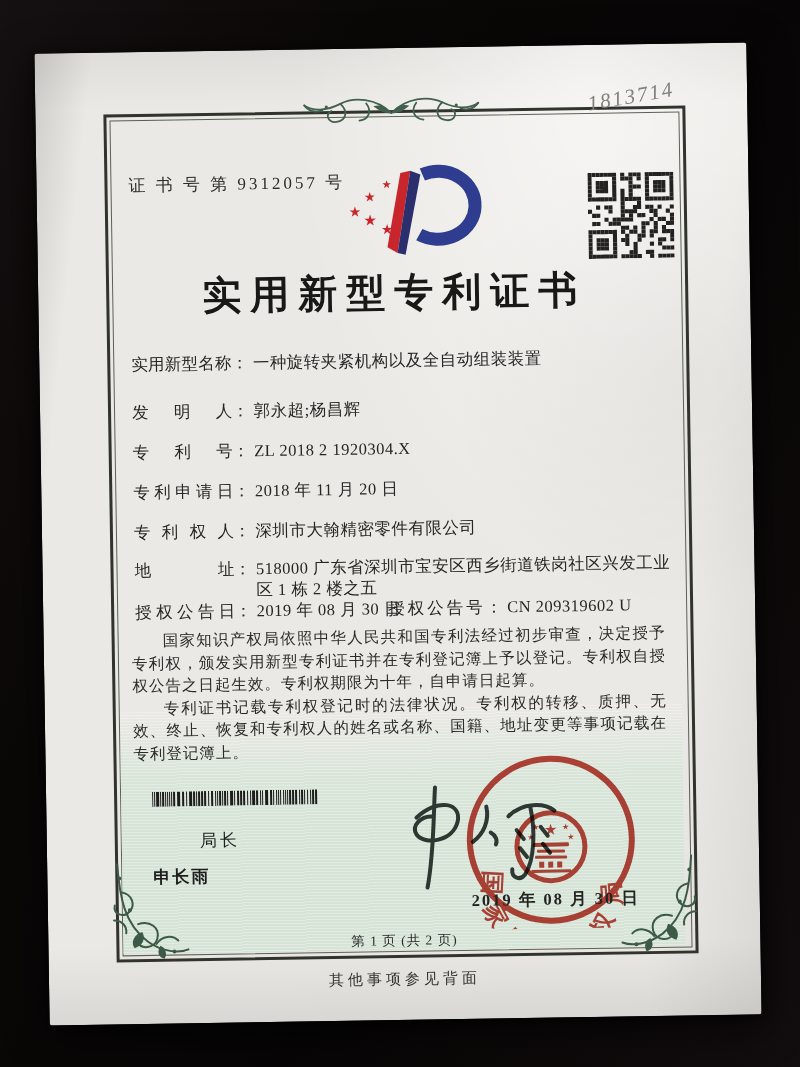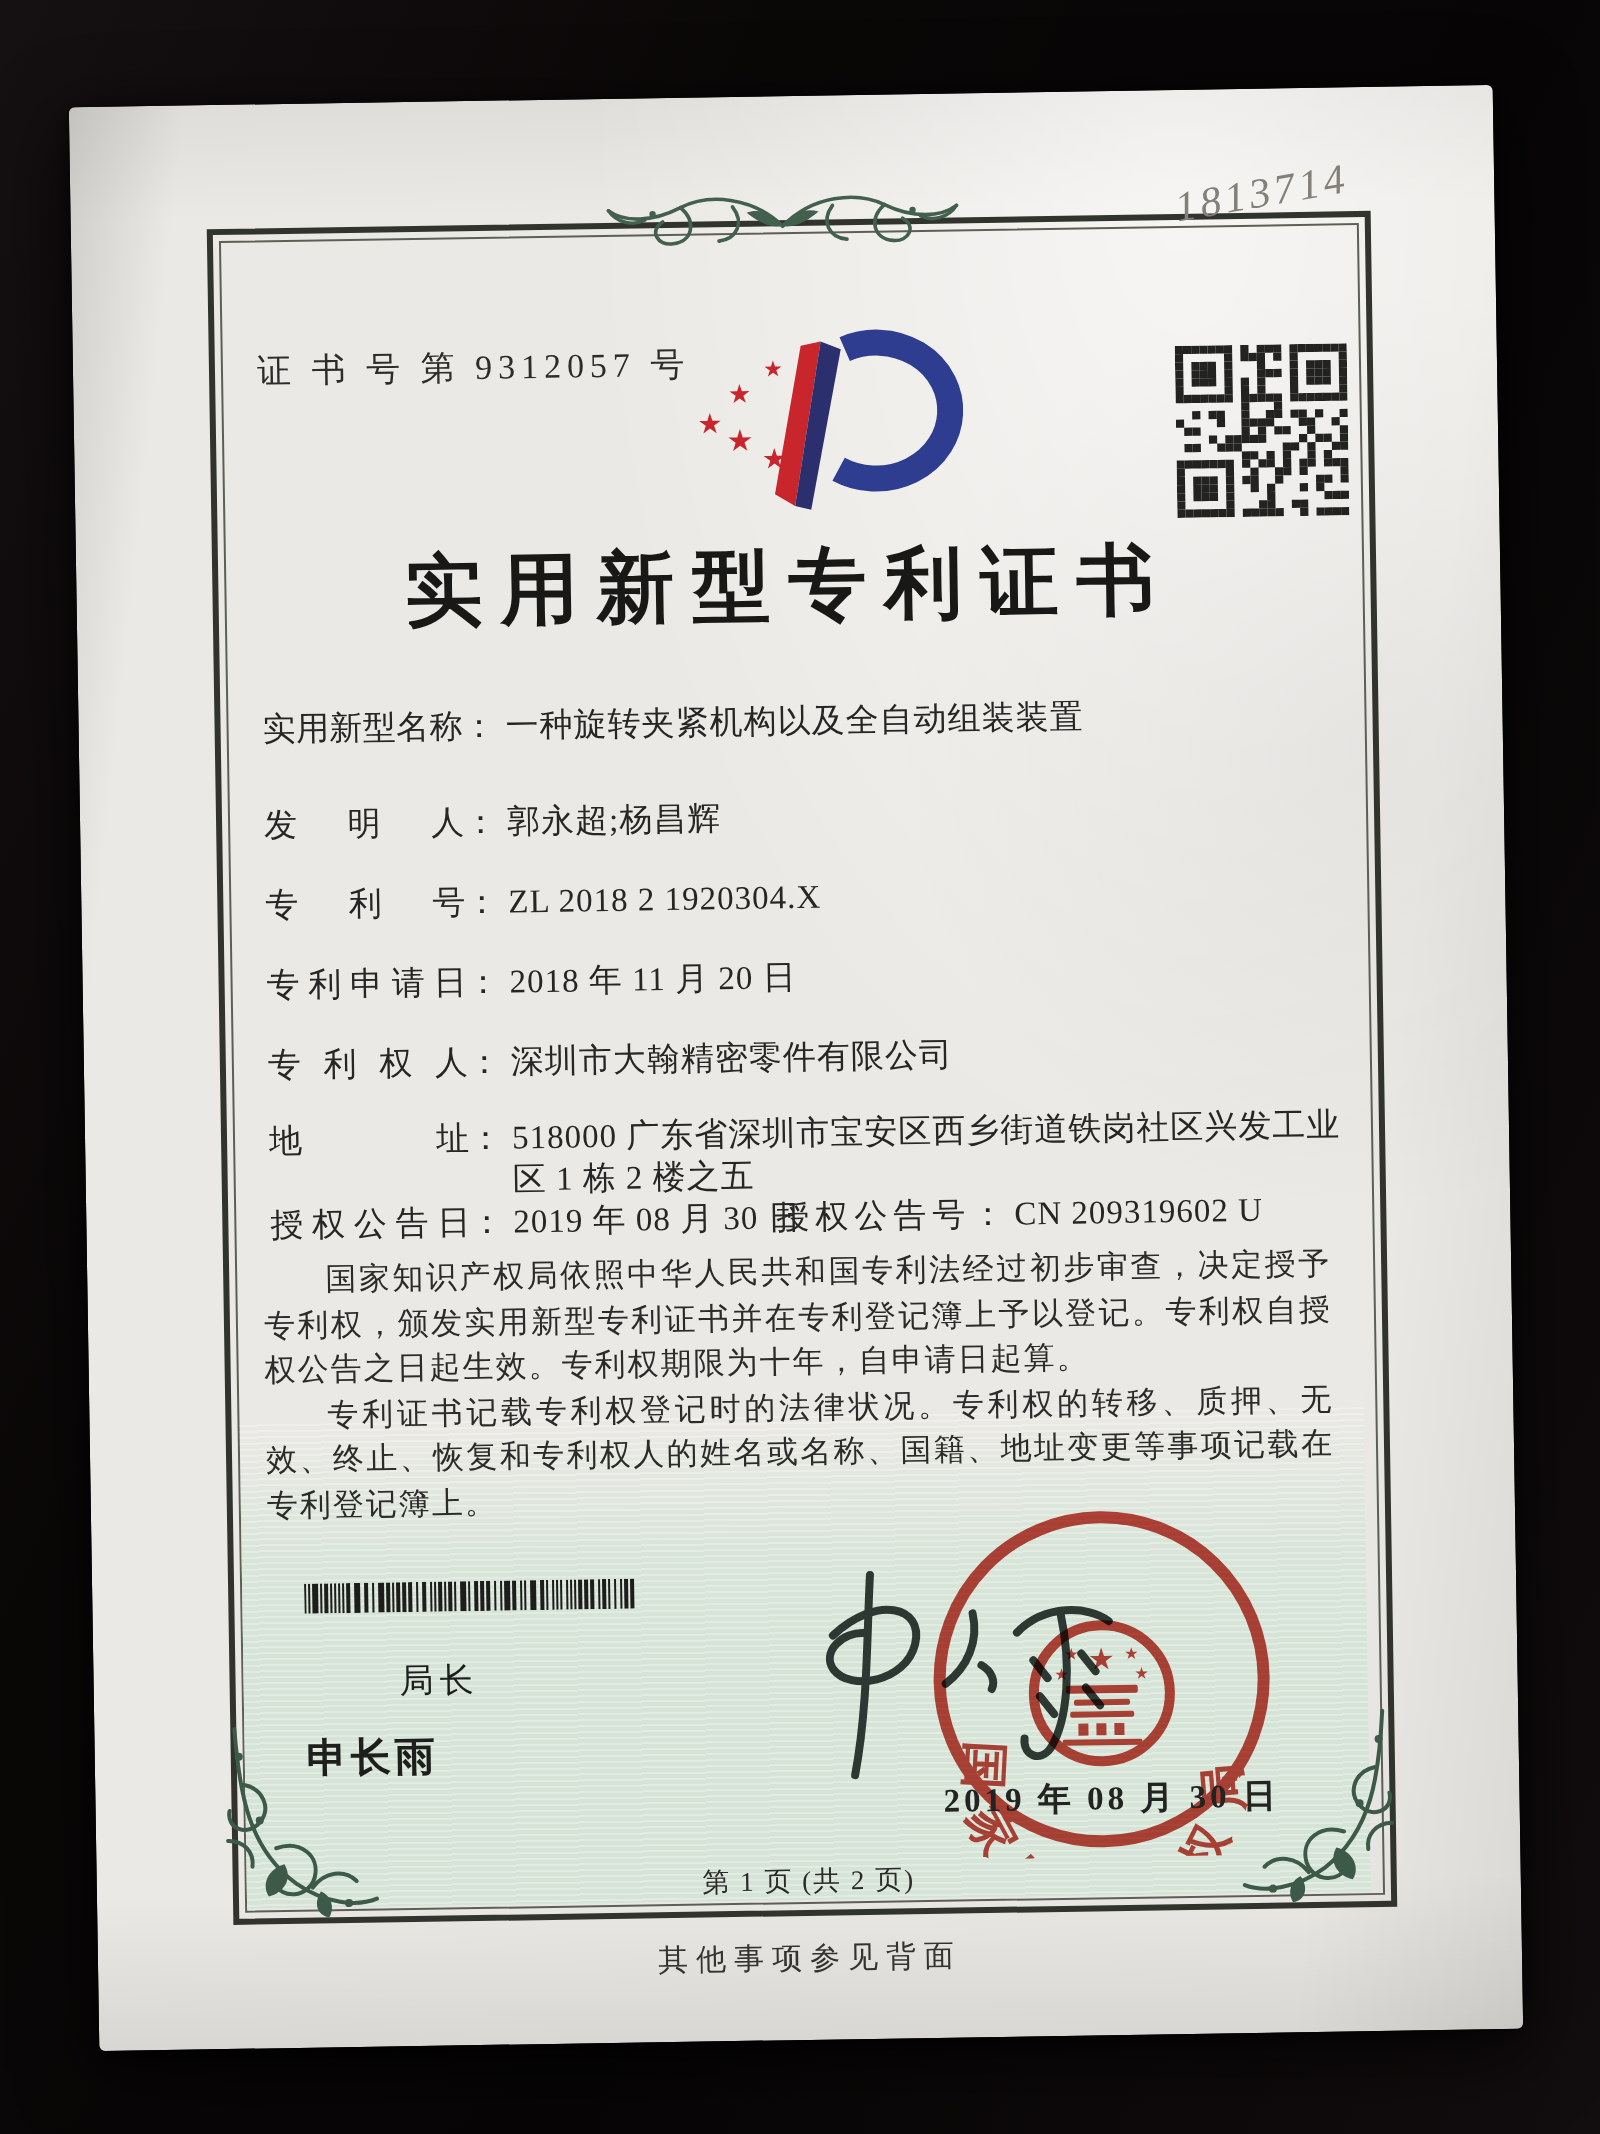--- a/index.html
+++ b/index.html
@@ -37,21 +37,21 @@
   .val{margin-left:5px;letter-spacing:.5px;}
   .val-wrap{margin-left:5px;letter-spacing:.5px;width:428px;}
   .grant2{position:absolute;left:253px;top:0;display:flex;}
   .paras{position:absolute;left:88px;top:578px;width:534px;z-index:3;
          font-size:15.5px;line-height:22.5px;color:#2b2b29;text-align:justify;
          letter-spacing:1px;}
   .paras p{margin:0;text-indent:2em;}
   .barcode{position:absolute;left:106px;top:740px;width:168px;height:15px;z-index:3;}
   .director-title{position:absolute;left:106px;top:778px;font-size:17px;font-weight:normal;
        color:#1e1e1c;letter-spacing:3px;z-index:3;margin-left:47px;}
-  .director-name{position:absolute;left:106px;top:814px;font-size:20px;font-weight:bold;
+  .director-name{position:absolute;left:106px;top:814px;font-size:17px;font-weight:bold;
        color:#1e1e1c;letter-spacing:2px;z-index:3;}
   .signature{position:absolute;left:340px;top:734px;z-index:3;}
   .seal{position:absolute;left:415px;top:705px;z-index:4;opacity:.93;
         mix-blend-mode:multiply;}
   .seal-date{position:absolute;left:424px;top:843px;font-size:16.5px;font-weight:bold;
         color:#232321;letter-spacing:2px;z-index:5;}
   .page-info{position:absolute;left:68px;top:884px;width:576px;text-align:center;
         font-size:13.5px;color:#2a2a28;letter-spacing:1px;z-index:3;}
   .footer-note{position:absolute;left:68px;top:922px;width:576px;text-align:center;
         font-size:15px;color:#33332f;letter-spacing:4px;z-index:3;}

